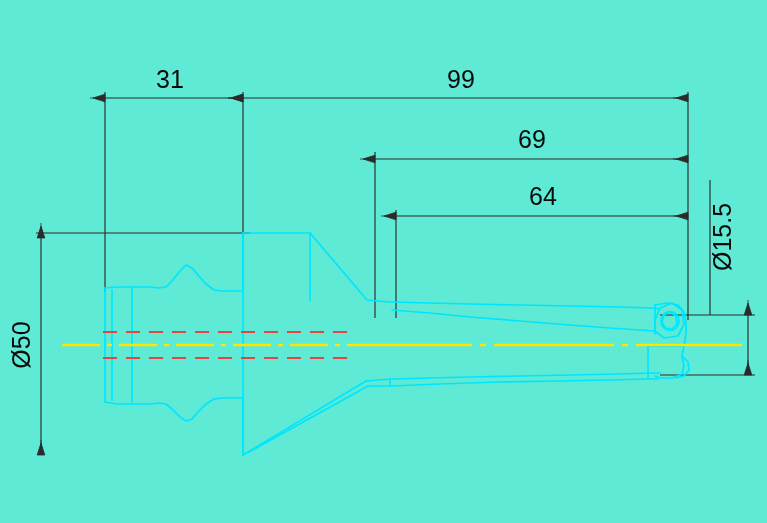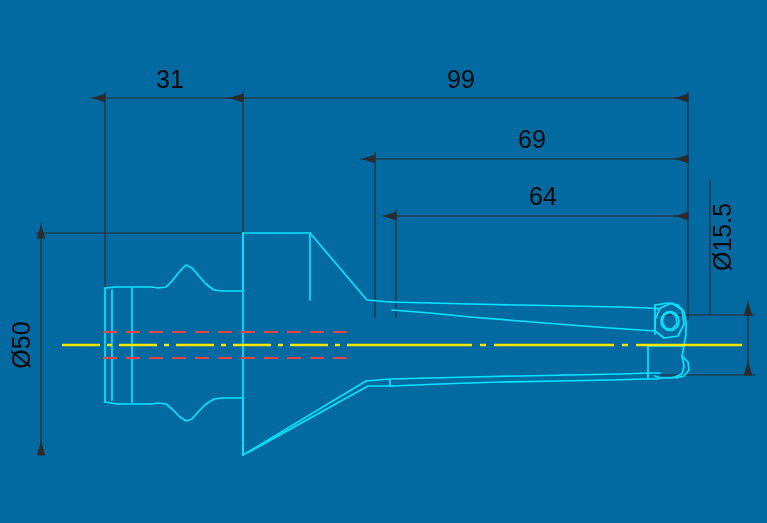--- a/index.html
+++ b/index.html
@@ -4,21 +4,21 @@
 <style>
   html, body {
     margin: 0;
     padding: 0;
     background: #ffffff;
   }
   #cad-root {
     position: relative;
     width: 767px;
     height: 523px;
-    background: #0369a1;
+    background: #5eead4;
     overflow: hidden;
     font-family: "Liberation Sans", sans-serif;
   }
   #cad-svg {
     position: absolute;
     left: 0;
     top: 0;
     width: 767px;
     height: 523px;
   }

